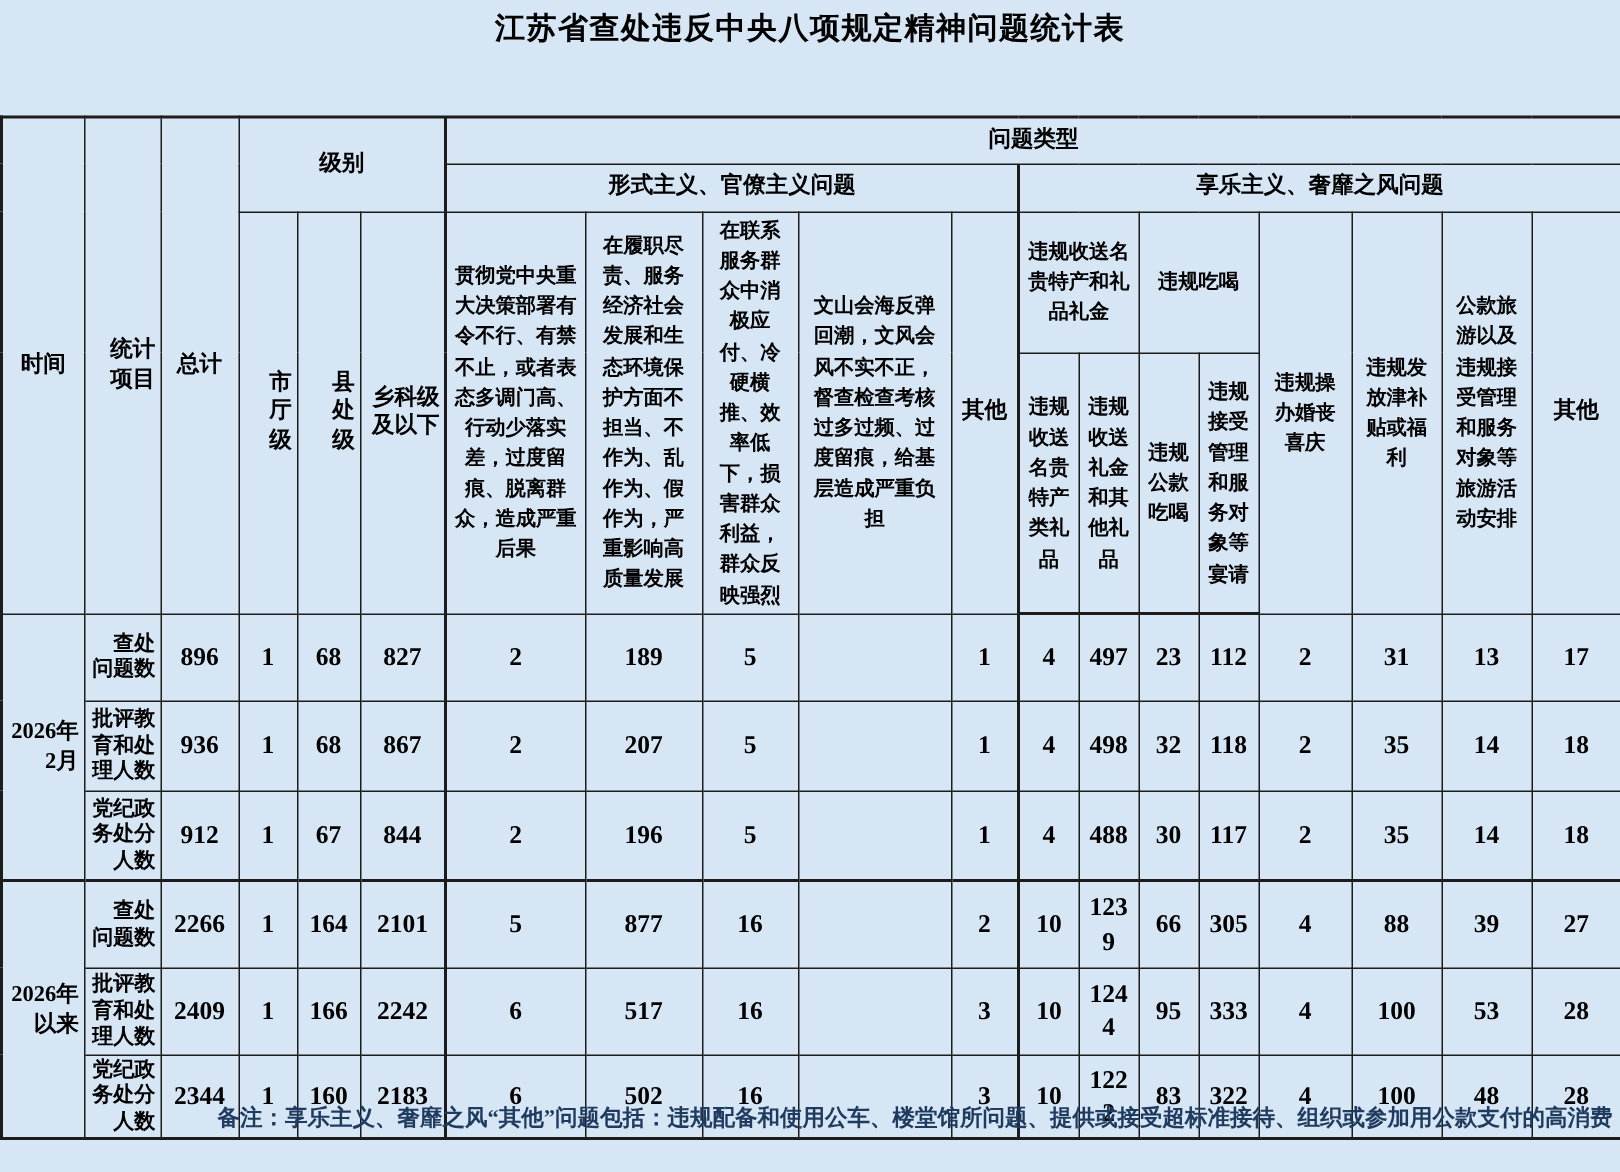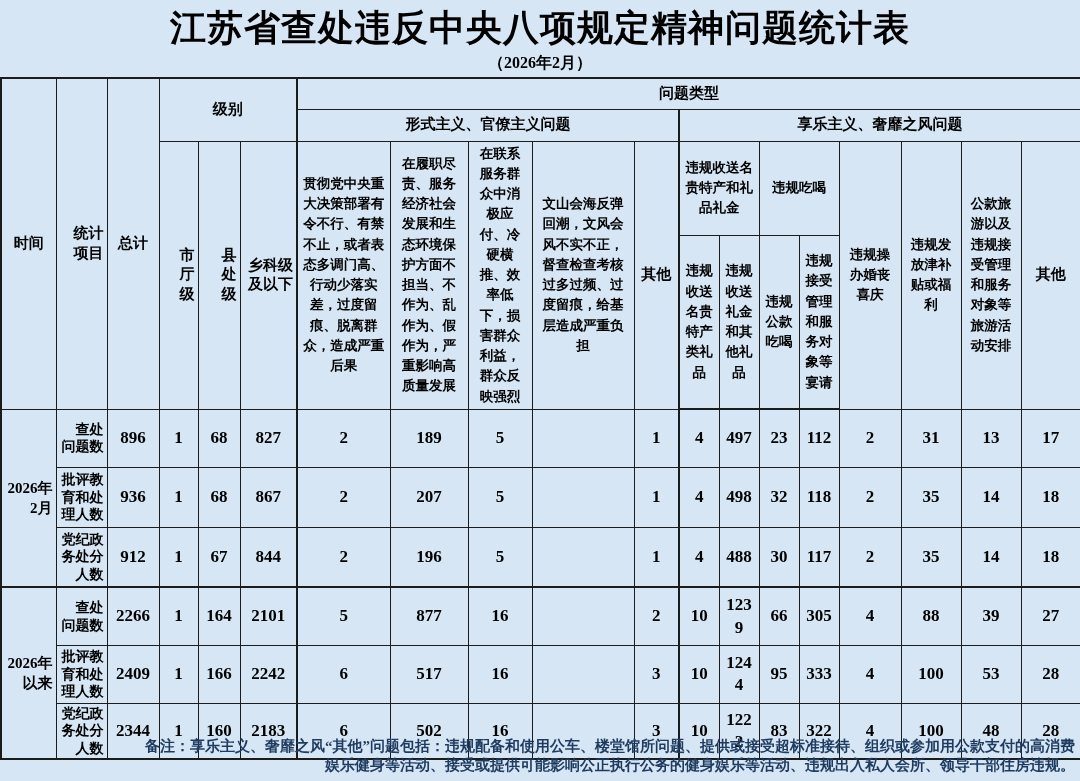--- a/index.html
+++ b/index.html
@@ -4,21 +4,21 @@
 <style>
   html,body{margin:0;padding:0;}
   body{
     width:1080px;height:781px;
     background:#d6e6f4;
     font-family:"Liberation Serif","DejaVu Serif",serif;
     color:#000;
   }
   .page{position:relative;width:1080px;height:781px;overflow:hidden;}
   .title{
-    text-align:center;font-weight:bold;font-size:36px;
+    text-align:center;font-weight:bold;font-size:20px;
     padding-top:7px;letter-spacing:1px;line-height:1.2;
   }
   .subtitle{
     text-align:center;font-weight:bold;font-size:16px;margin-top:3px;
   }
   table.stats{
     position:absolute;top:77px;left:0;
     width:1080px;border-collapse:collapse;table-layout:fixed;
     border:2px solid #1c1c1c;
   }
@@ -43,21 +43,20 @@
     position:absolute;left:5px;top:737px;width:1070px;
     font-weight:bold;font-size:15px;line-height:19px;
     color:#1f3b5f;text-align:right;
   }
 </style>
 </head>
 <body>
 
 <div class="page">
   <div class="title">江苏省查处违反中央八项规定精神问题统计表</div>
-  <div class="subtitle">（2026年2月）</div>
 
   <table class="stats">
     <colgroup>
       <col style="width:55px">
         <col style="width:51px">
         <col style="width:52px">
       <col style="width:39px">
         <col style="width:42px">
         <col style="width:57px">
       <col style="width:93px">
@@ -256,15 +255,14 @@
       <td class="num">4</td>
       <td class="num">100</td>
       <td class="num">48</td>
       <td class="num">28</td>
     </tr>
   </tbody>
     </table>
 
   <div class="footnote">
     <div>备注：享乐主义、奢靡之风“其他”问题包括：违规配备和使用公车、楼堂馆所问题、提供或接受超标准接待、组织或参加用公款支付的高消费</div>
-    <div>娱乐健身等活动、接受或提供可能影响公正执行公务的健身娱乐等活动、违规出入私人会所、领导干部住房违规。</div>
   </div>
 </div>
 
 </body></html>

